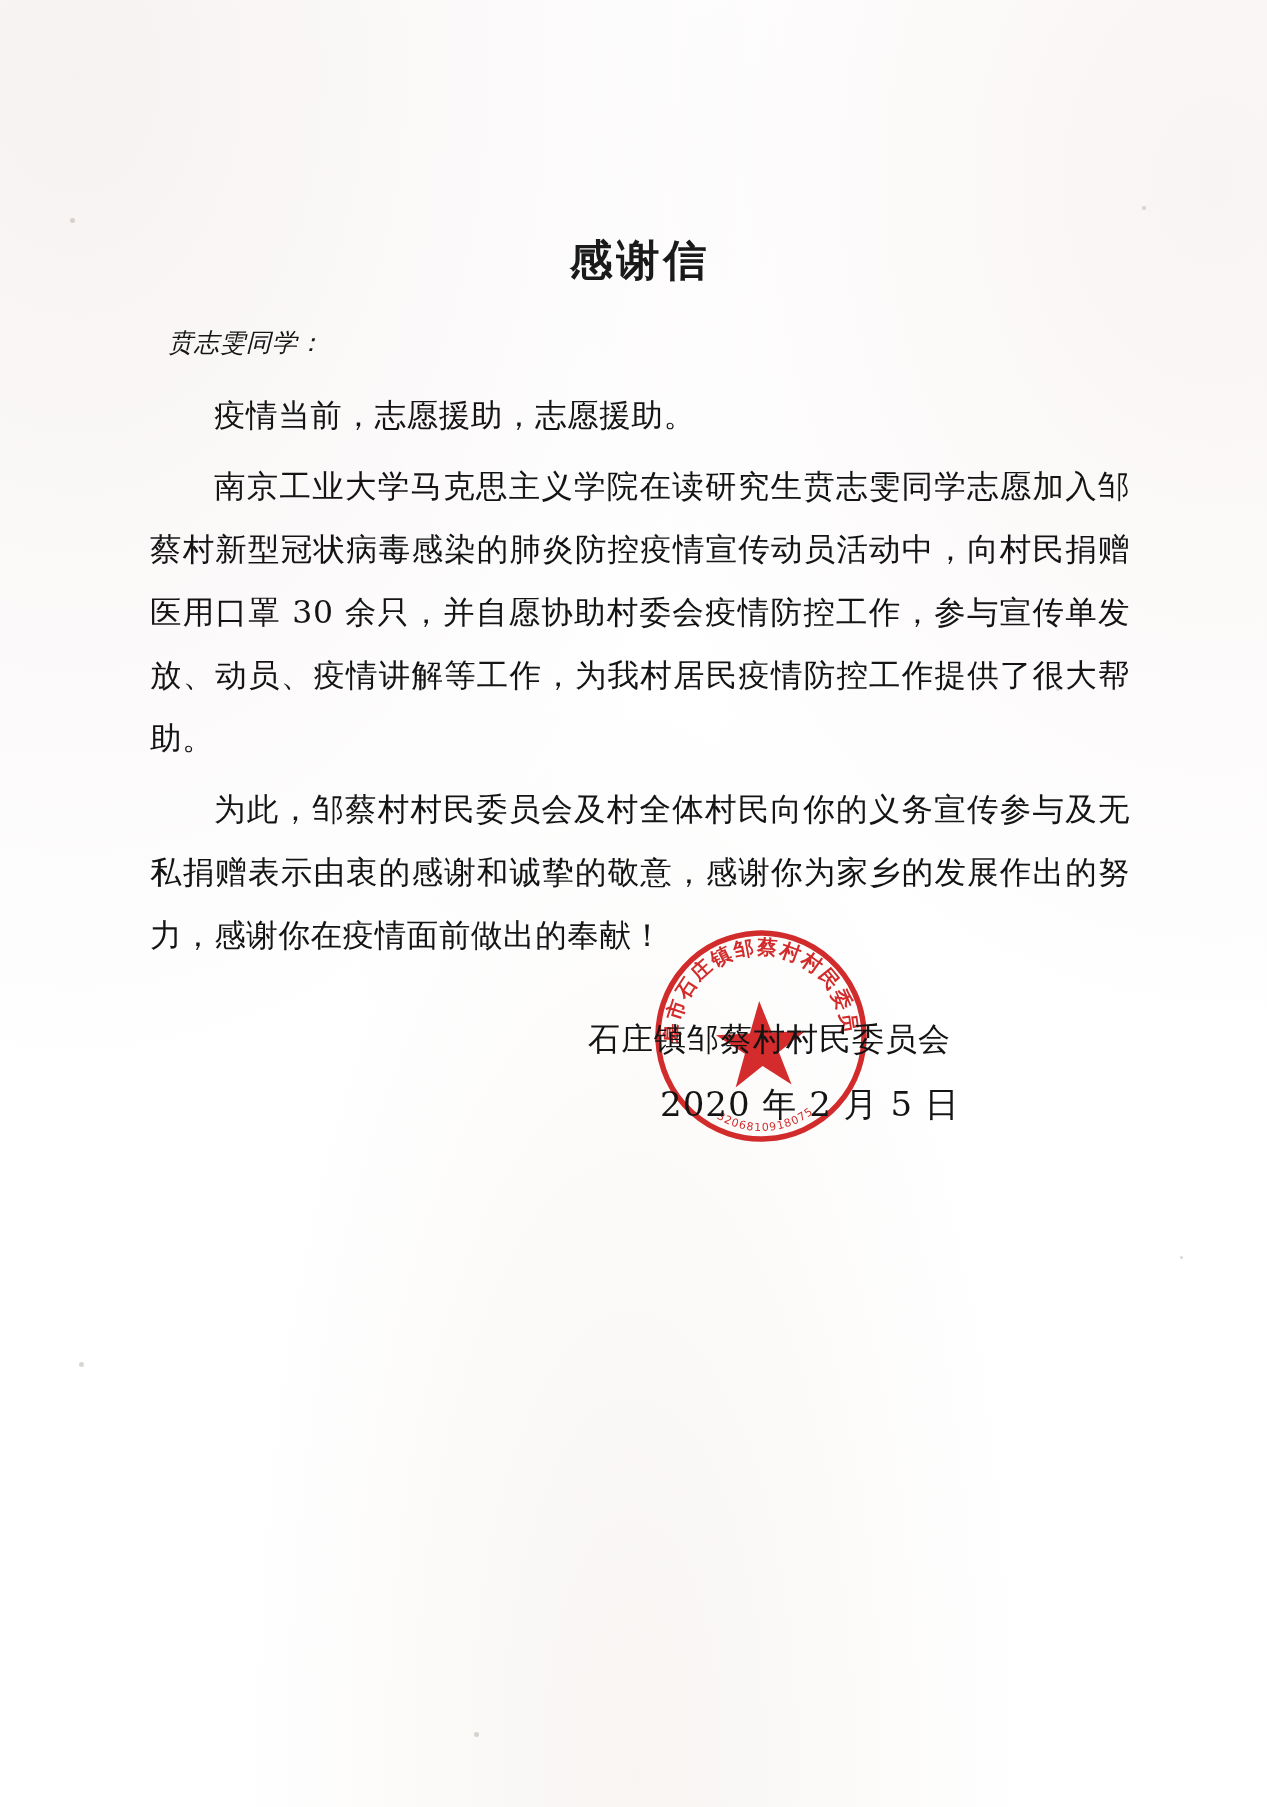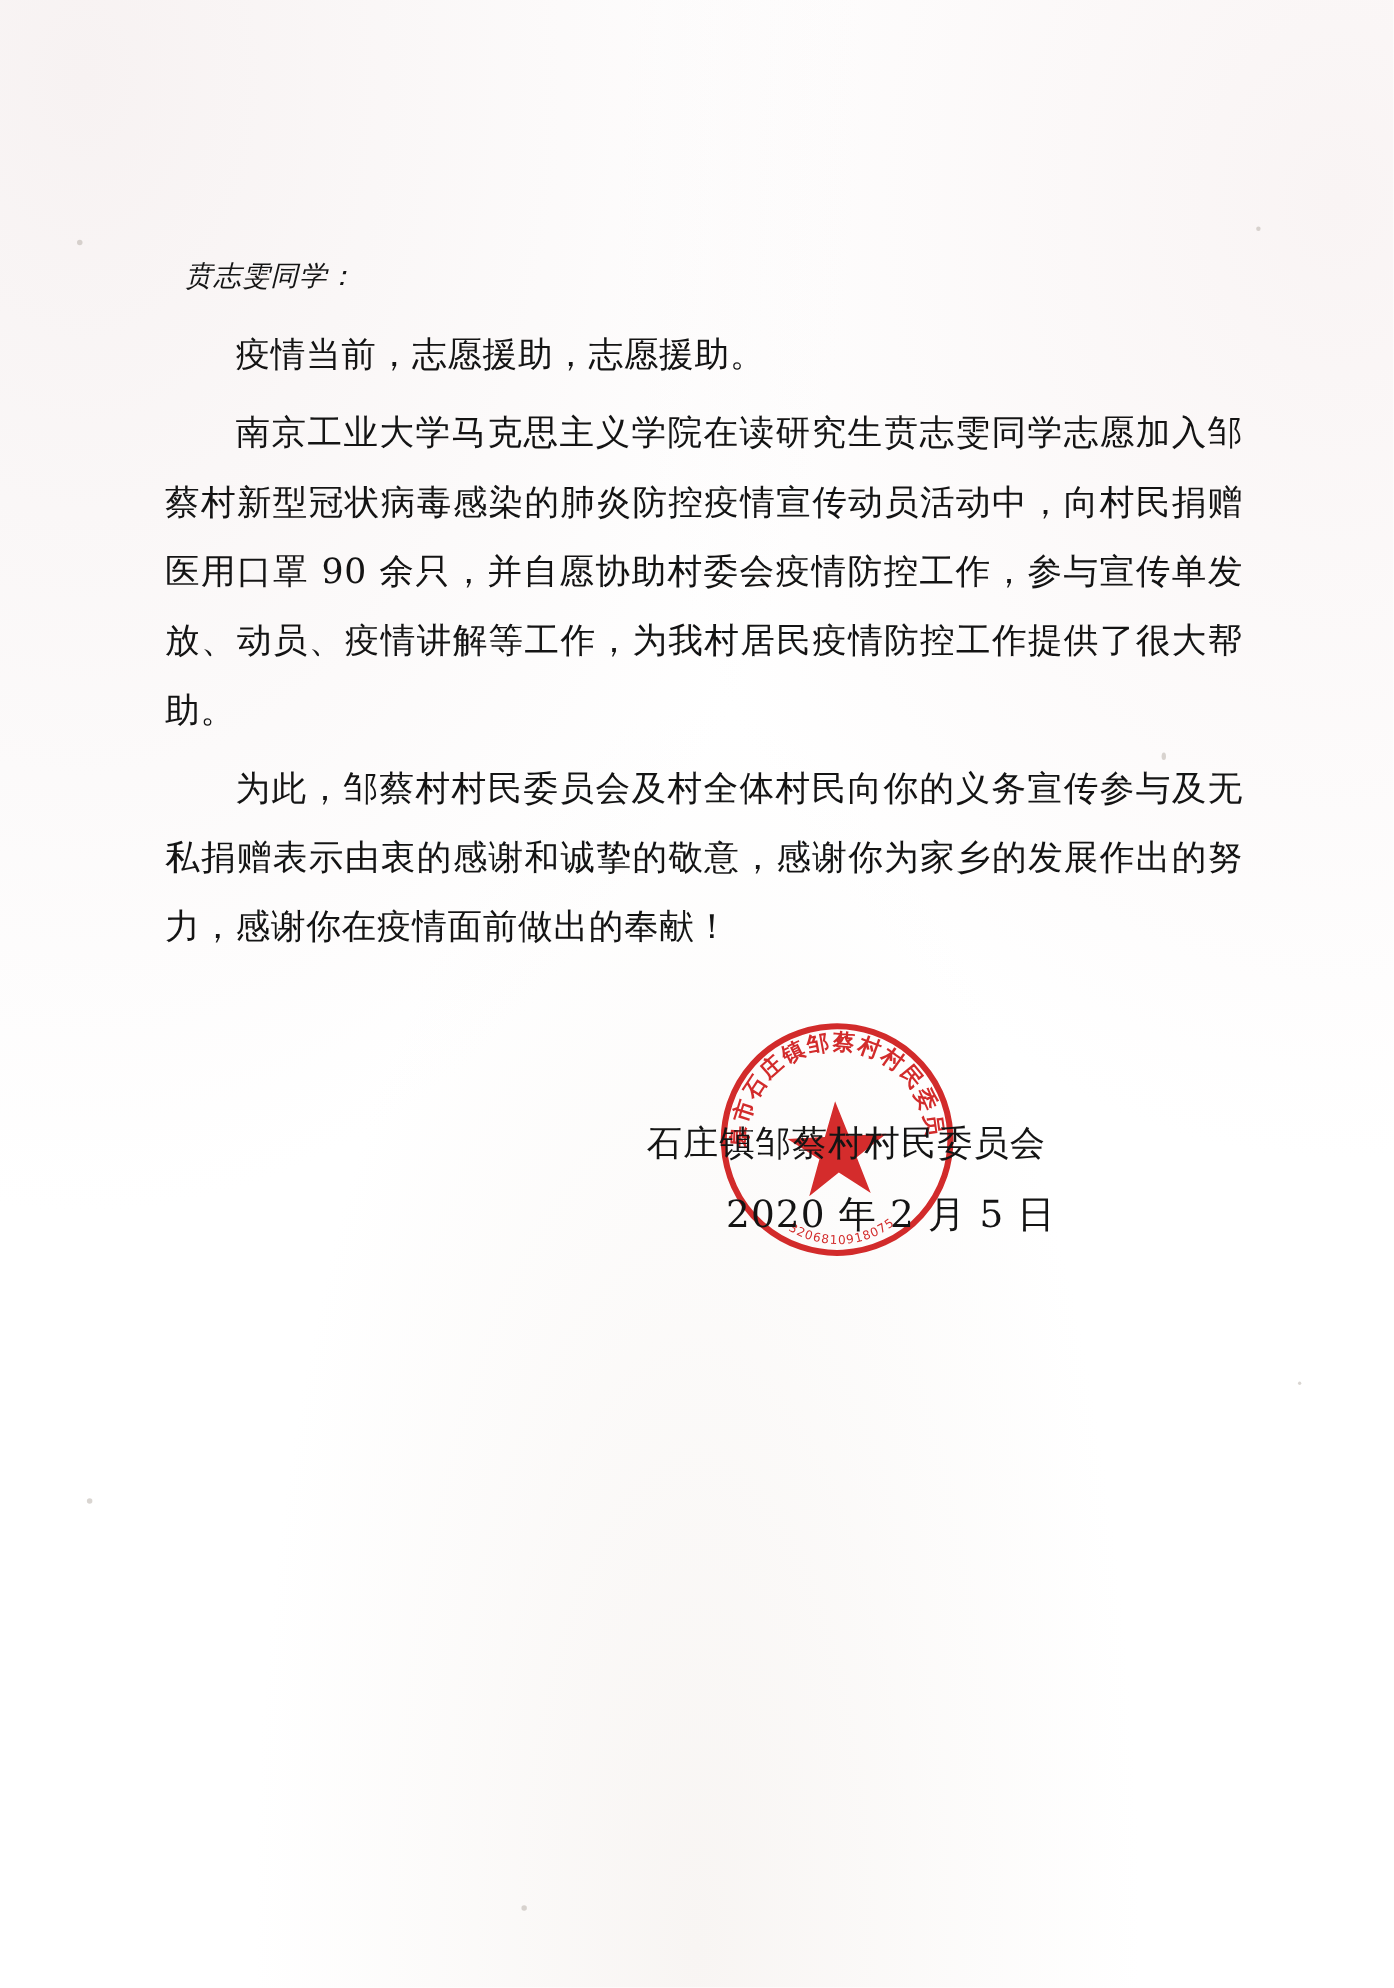--- a/index.html
+++ b/index.html
@@ -133,26 +133,27 @@
 
   <div class="speck" style="left:70px;  top:218px;  width:5px;  height:5px;"></div>
   <div class="speck" style="left:1142px;top:206px;  width:4px;  height:4px;"></div>
   <div class="speck" style="left:1056px;top:684px;  width:4px;  height:7px;"></div>
   <div class="speck" style="left:79px;  top:1362px; width:5px;  height:5px;"></div>
   <div class="speck" style="left:474px; top:1732px; width:5px;  height:5px;"></div>
   <div class="speck" style="left:1180px;top:1256px; width:3px;  height:3px;"></div>
 
   <div class="doc">
 
+    <h1 class="doc-title">感谢信</h1>
 
     <p class="salutation">贲志雯同学：</p>
 
     <p class="para">疫情当前，志愿援助，志愿援助。</p>
 
-    <p class="para">南京工业大学马克思主义学院在读研究生贲志雯同学志愿加入邹蔡村新型冠状病毒感染的肺炎防控疫情宣传动员活动中，向村民捐赠医用口罩 90 余只，并自愿协助村委会疫情防控工作，参与宣传单发放、动员、疫情讲解等工作，为我村居民疫情防控工作提供了很大帮助。</p>
+    <p class="para">南京工业大学马克思主义学院在读研究生贲志雯同学志愿加入邹蔡村新型冠状病毒感染的肺炎防控疫情宣传动员活动中，向村民捐赠医用口罩 30 余只，并自愿协助村委会疫情防控工作，参与宣传单发放、动员、疫情讲解等工作，为我村居民疫情防控工作提供了很大帮助。</p>
 
     <p class="para">为此，邹蔡村村民委员会及村全体村民向你的义务宣传参与及无私捐赠表示由衷的感谢和诚挚的敬意，感谢你为家乡的发展作出的努力，感谢你在疫情面前做出的奉献！</p>
   </div>
 
   <div class="stamp">
     <svg viewBox="0 0 222 222" xmlns="http://www.w3.org/2000/svg">
       <circle class="stamp-ring" cx="111" cy="111" r="103"></circle>
       <defs>
         <path id="sealArc" d="M 111,111 m -82,0 a 82,82 0 1,1 164,0" fill="none"></path>
         <path id="sealArcBottom" d="M 26,121 a 85,85 0 0,0 170,0" fill="none"></path>

